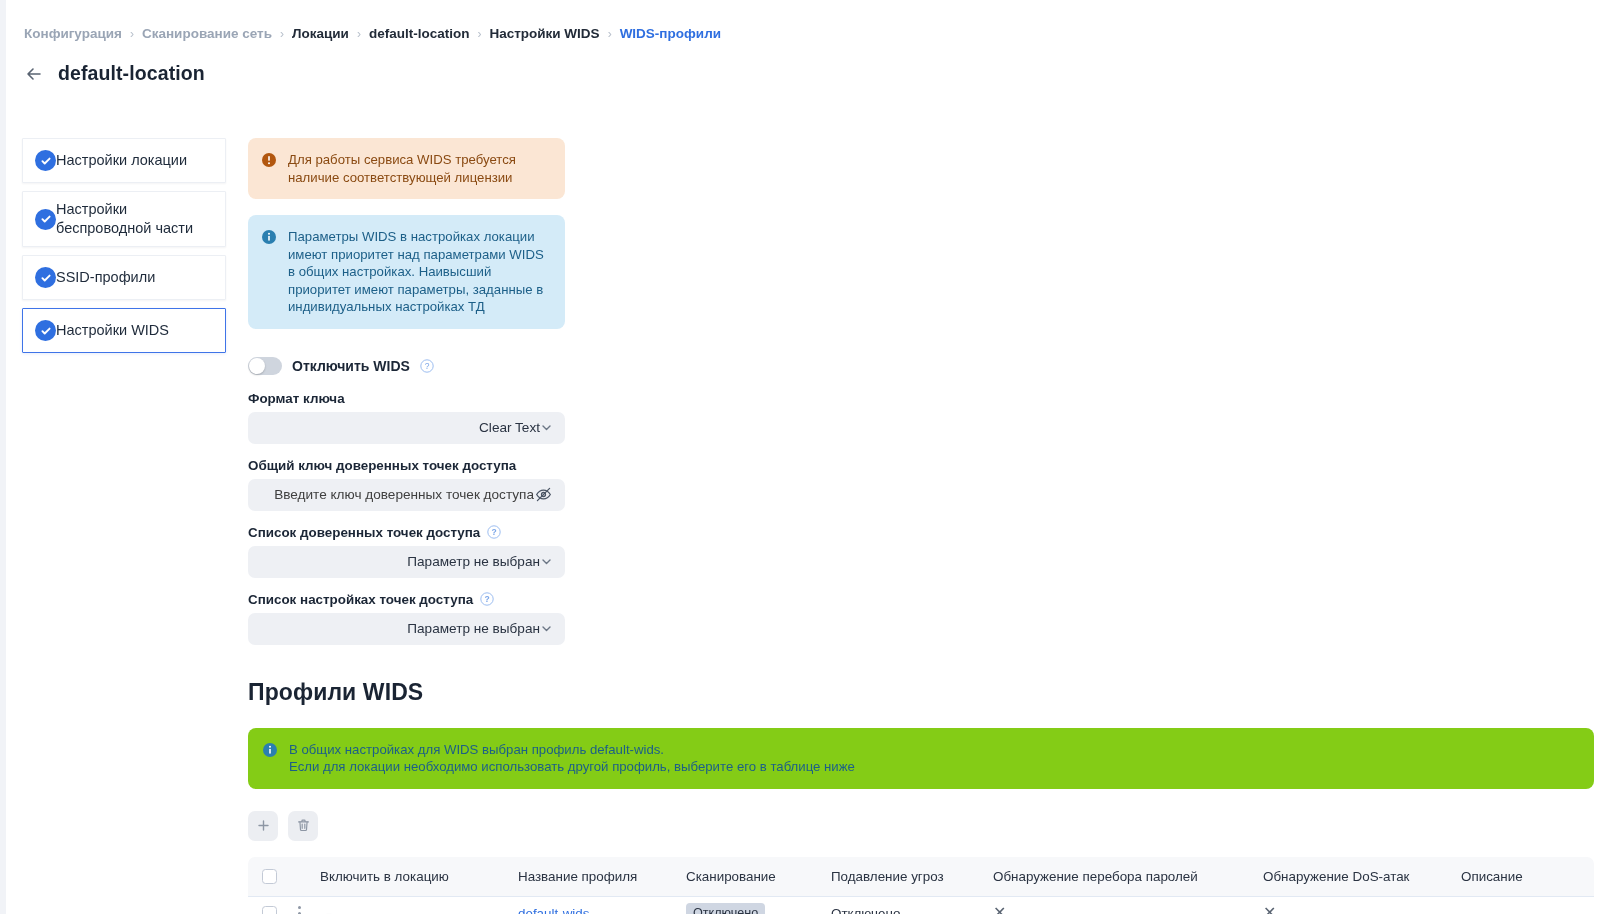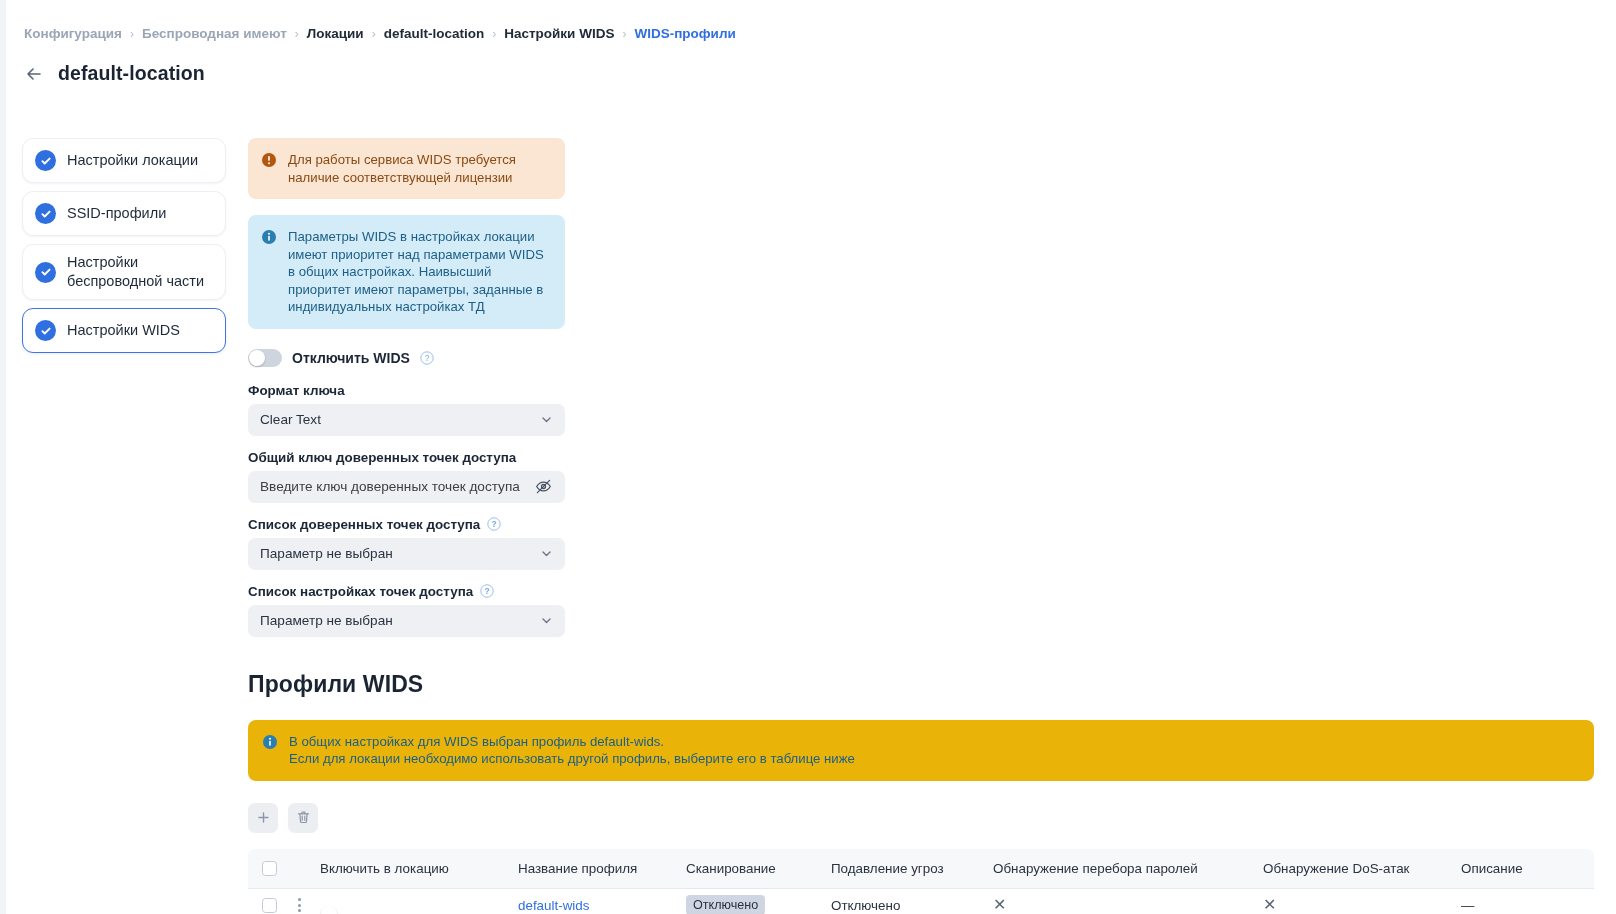--- a/index.html
+++ b/index.html
@@ -75,24 +75,23 @@
     left: 22px; top: 138px;
     width: 204px;
     display: flex;
     flex-direction: column;
     gap: 8px;
   }
   .step {
     min-height: 45px;
     background: #ffffff;
     border: 1px solid #eceff4;
-    border-radius: 11px;
-    display: flex;
-    align-items: center;
-    gap: 11px;
+    border-radius: 1px;
+    display: flex;
+    align-items: center;
     padding: 8px 12px;
     box-shadow: 0 1px 2px rgba(30,42,66,.05);
     cursor: pointer;
   }
   .step.active {
     border: 1.5px solid #3f74e8;
     box-shadow: 0 1px 3px rgba(63,116,232,.12);
   }
   .step-check {
     flex: 0 0 auto;
@@ -140,21 +139,21 @@
     width: 16px; height: 16px;
     margin-top: 1px;
   }
   .alert-icon svg { display: block; }
   .alert-text {
     font-size: 13.2px;
     line-height: 17.5px;
   }
 
   
-  .form { margin-top: 20px; width: 317px; }
+  .form { margin-top: 28px; width: 317px; text-align: right; }
 
   .toggle-row {
     display: flex;
     align-items: center;
     gap: 10px;
     margin-bottom: 16px;
   }
   .switch {
     position: relative;
     flex: 0 0 auto;
@@ -234,21 +233,21 @@
     margin-top: 34px;
     font-size: 23px;
     font-weight: 700;
     color: #1a2433;
     letter-spacing: .1px;
   }
 
   .alert-wide {
     margin-top: 22px;
     width: 1346px;
-    background: #eab308;
+    background: #84cc16;
     border-radius: 8px;
     display: flex;
     gap: 11px;
     padding: 13px 14px;
     color: #1c5f88;
   }
 
   
   .tbl-toolbar {
     margin-top: 22px;
@@ -356,21 +355,21 @@
 </head>
 <body>
 
 <div class="page">
 
   <div class="left-rail"></div>
 
   <nav class="breadcrumb">
     <span class="crumb">Конфигурация</span>
     <span class="crumb-sep">›</span>
-    <span class="crumb">Беспроводная имеют</span>
+    <span class="crumb">Сканирование сеть</span>
     <span class="crumb-sep">›</span>
     <span class="crumb dark">Локации</span>
     <span class="crumb-sep">›</span>
     <span class="crumb dark">default-location</span>
     <span class="crumb-sep">›</span>
     <span class="crumb dark">Настройки WIDS</span>
     <span class="crumb-sep">›</span>
     <span class="crumb link">WIDS-профили</span>
   </nav>
 
@@ -394,30 +393,30 @@
       <span class="step-label">Настройки локации</span>
     </div>
 
 
     <div class="step">
       <span class="step-check">
         <svg width="12" height="12" viewBox="0 0 12 12" fill="none" stroke="#fff" stroke-width="1.9" stroke-linecap="round" stroke-linejoin="round">
             <path d="M2.4 6.2l2.3 2.3L9.6 3.6"></path>
           </svg>
       </span>
-      <span class="step-label">SSID-профили</span>
+      <span class="step-label">Настройки беспроводной части</span>
     </div>
 
     <div class="step">
       <span class="step-check">
         <svg width="12" height="12" viewBox="0 0 12 12" fill="none" stroke="#fff" stroke-width="1.9" stroke-linecap="round" stroke-linejoin="round">
             <path d="M2.4 6.2l2.3 2.3L9.6 3.6"></path>
           </svg>
       </span>
-      <span class="step-label">Настройки беспроводной части</span>
+      <span class="step-label">SSID-профили</span>
     </div>
 
     <div class="step active">
       <span class="step-check">
         <svg width="12" height="12" viewBox="0 0 12 12" fill="none" stroke="#fff" stroke-width="1.9" stroke-linecap="round" stroke-linejoin="round">
             <path d="M2.4 6.2l2.3 2.3L9.6 3.6"></path>
           </svg>
       </span>
       <span class="step-label">Настройки WIDS</span>
     </div>

